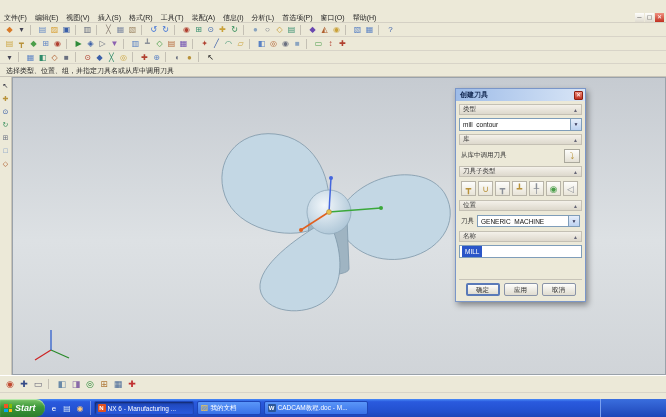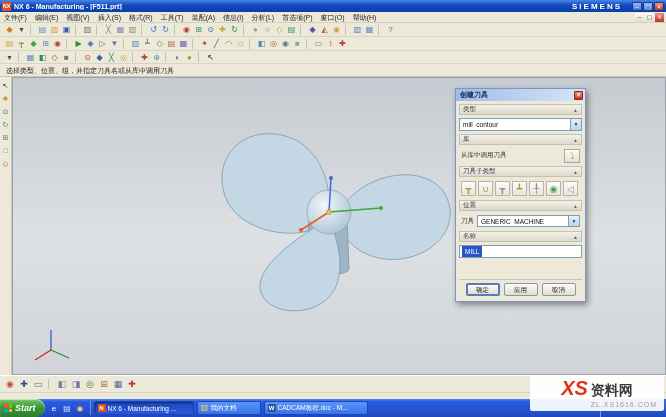--- a/index.html
+++ b/index.html
@@ -118,30 +118,20 @@
   .dlg-btns{margin-top:auto;display:flex;justify-content:center;gap:4px;padding:3px 0 2px;border-top:1px solid #C8C4B8;}
   .dlg-btn{min-width:34px;height:13px;font-size:6.5px;line-height:11px;text-align:center;border:1px solid #8A94A8;
     border-radius:2px;background:linear-gradient(180deg,#FDFDFB,#E0DCD0);color:#222;padding:0 4px;}
   .dlg-btn.default{border:2px solid #5A7AB8;line-height:9px;}
 </style>
 </head>
 <body>
 
 <div id="screen">
 
-  <div class="titlebar">
-    <span class="app-badge">NX</span>
-    <span class="title-text">NX 6 - Manufacturing - [F511.prt]</span>
-    <span class="brand">SIEMENS</span>
-    <span class="win-controls">
-      <span class="win-btn">─</span>
-      <span class="win-btn">▢</span>
-      <span class="win-btn close">✕</span>
-    </span>
-  </div>
 
   <div class="menubar">
     <span style="display:flex;">
         <span class="menu-item">文件(F)</span>
         <span class="menu-item">编辑(E)</span>
         <span class="menu-item">视图(V)</span>
         <span class="menu-item">插入(S)</span>
         <span class="menu-item">格式(R)</span>
         <span class="menu-item">工具(T)</span>
         <span class="menu-item">装配(A)</span>
@@ -401,21 +391,14 @@
       <span>我的文档</span>
     </span>
     <span class="task-btn w104">
       <span class="task-icon word">W</span>
       <span>CADCAM教程.doc - M...</span>
     </span>
 
     <span class="tray"></span>
   </div>
 
-  <div class="watermark">
-    <div class="wm-row">
-      <span class="wm-x">XS</span>
-      <span class="wm-name">资料网</span>
-    </div>
-    <div class="wm-url">ZL.XS1616.COM</div>
-  </div>
 
 </div>
 
 </body></html>

